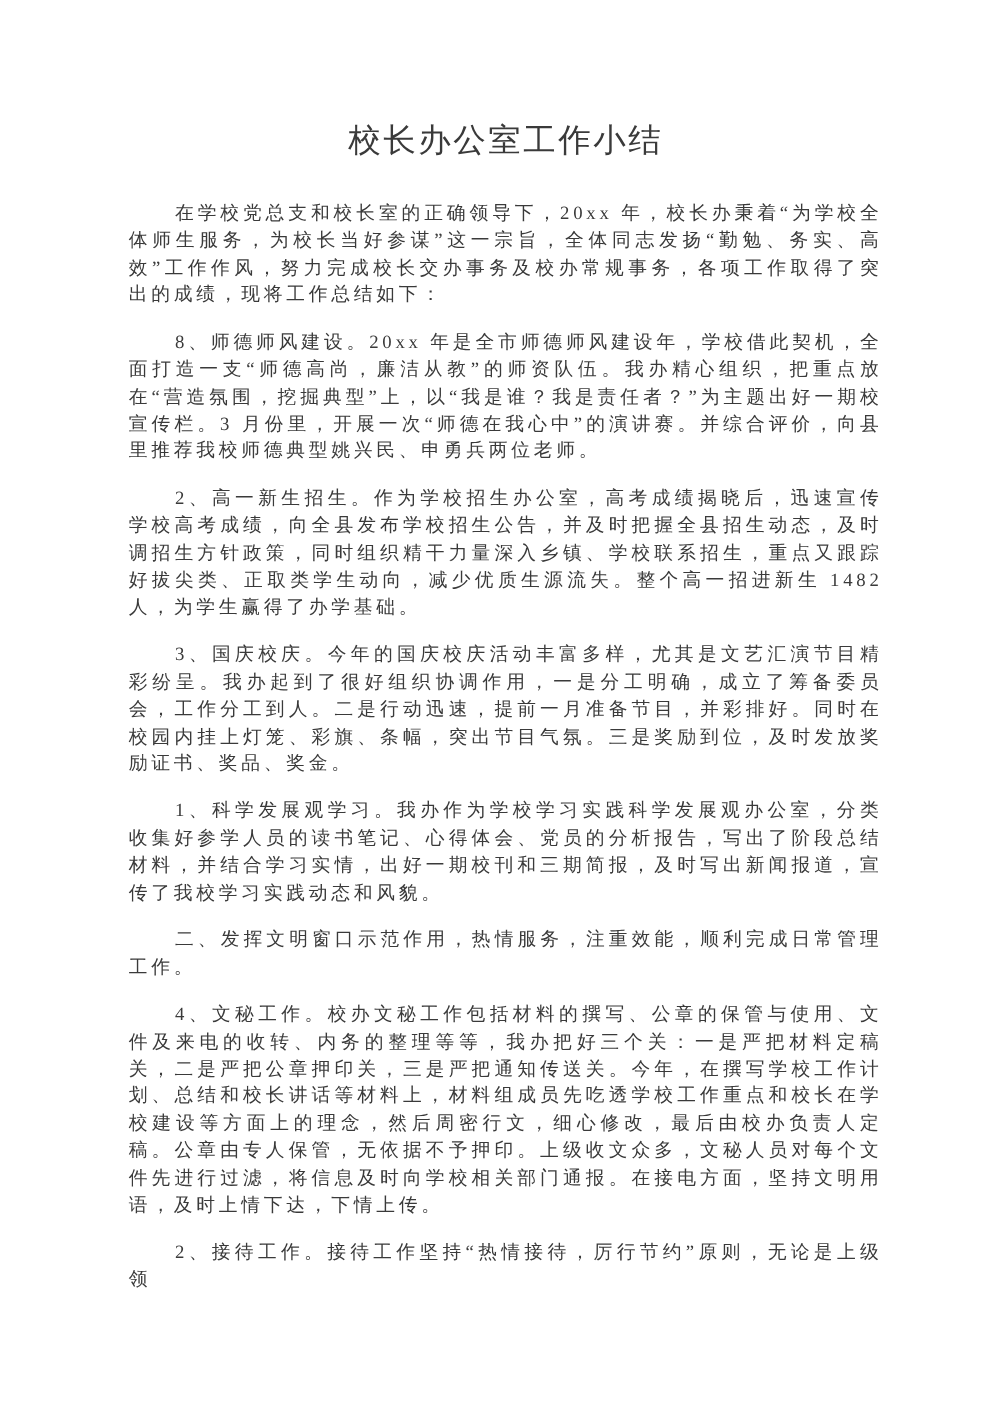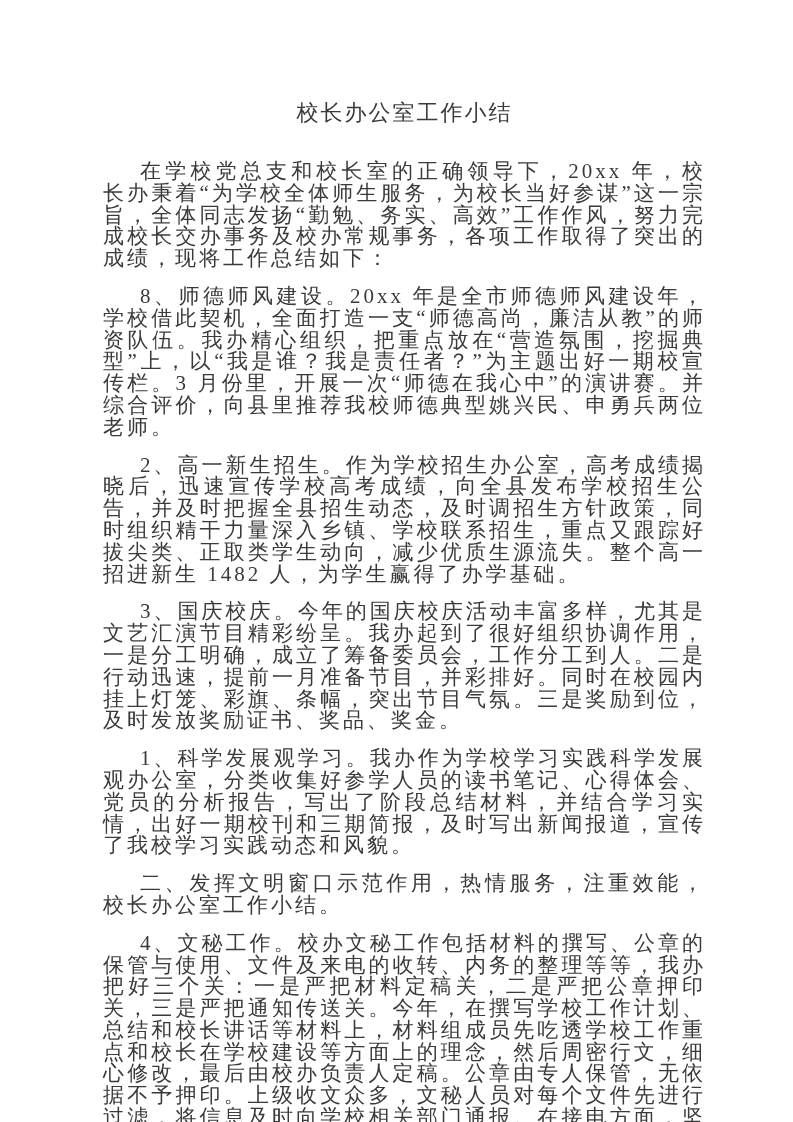--- a/index.html
+++ b/index.html
@@ -13,30 +13,30 @@
     height: 1122px;
     box-sizing: border-box;
     padding: 96px 87px 20px 103px;
     background: #ffffff;
     overflow: hidden;
     font-family: "Liberation Serif", "DejaVu Serif", serif;
     color: #3a3a3a;
   }
   .doc-title {
     margin: 0 0 31px 0;
-    font-size: 22px;
+    font-size: 26px;
     line-height: 34px;
     font-weight: normal;
     text-align: center;
     letter-spacing: 2px;
     white-space: nowrap;
   }
   .doc-body p.para {
     margin: 0 0 16px 0;
-    font-size: 21px;
+    font-size: 15px;
     line-height: 21.8px;
     letter-spacing: 3px;
     text-align: justify;
     text-justify: inter-ideograph;
     text-indent: 37px;
   }
   .doc-body p.para:last-child {
     margin-bottom: 0;
   }
 </style>
@@ -45,17 +45,17 @@
 
 <div class="page">
   <h1 class="doc-title">校长办公室工作小结</h1>
 
   <div class="doc-body">
     <p class="para">在学校党总支和校长室的正确领导下，20xx 年，校长办秉着“为学校全体师生服务，为校长当好参谋”这一宗旨，全体同志发扬“勤勉、务实、高效”工作作风，努力完成校长交办事务及校办常规事务，各项工作取得了突出的成绩，现将工作总结如下：</p>
     <p class="para">8、师德师风建设。20xx 年是全市师德师风建设年，学校借此契机，全面打造一支“师德高尚，廉洁从教”的师资队伍。我办精心组织，把重点放在“营造氛围，挖掘典型”上，以“我是谁？我是责任者？”为主题出好一期校宣传栏。3 月份里，开展一次“师德在我心中”的演讲赛。并综合评价，向县里推荐我校师德典型姚兴民、申勇兵两位老师。</p>
     <p class="para">2、高一新生招生。作为学校招生办公室，高考成绩揭晓后，迅速宣传学校高考成绩，向全县发布学校招生公告，并及时把握全县招生动态，及时调招生方针政策，同时组织精干力量深入乡镇、学校联系招生，重点又跟踪好拔尖类、正取类学生动向，减少优质生源流失。整个高一招进新生 1482 人，为学生赢得了办学基础。</p>
     <p class="para">3、国庆校庆。今年的国庆校庆活动丰富多样，尤其是文艺汇演节目精彩纷呈。我办起到了很好组织协调作用，一是分工明确，成立了筹备委员会，工作分工到人。二是行动迅速，提前一月准备节目，并彩排好。同时在校园内挂上灯笼、彩旗、条幅，突出节目气氛。三是奖励到位，及时发放奖励证书、奖品、奖金。</p>
     <p class="para">1、科学发展观学习。我办作为学校学习实践科学发展观办公室，分类收集好参学人员的读书笔记、心得体会、党员的分析报告，写出了阶段总结材料，并结合学习实情，出好一期校刊和三期简报，及时写出新闻报道，宣传了我校学习实践动态和风貌。</p>
-    <p class="para">二、发挥文明窗口示范作用，热情服务，注重效能，校长办公室工作小结。</p>
+    <p class="para">二、发挥文明窗口示范作用，热情服务，注重效能，顺利完成日常管理工作。</p>
     <p class="para">4、文秘工作。校办文秘工作包括材料的撰写、公章的保管与使用、文件及来电的收转、内务的整理等等，我办把好三个关：一是严把材料定稿关，二是严把公章押印关，三是严把通知传送关。今年，在撰写学校工作计划、总结和校长讲话等材料上，材料组成员先吃透学校工作重点和校长在学校建设等方面上的理念，然后周密行文，细心修改，最后由校办负责人定稿。公章由专人保管，无依据不予押印。上级收文众多，文秘人员对每个文件先进行过滤，将信息及时向学校相关部门通报。在接电方面，坚持文明用语，及时上情下达，下情上传。</p>
     <p class="para">2、接待工作。接待工作坚持“热情接待，厉行节约”原则，无论是上级领</p>
   </div>
 </div>
 
 </body></html>

